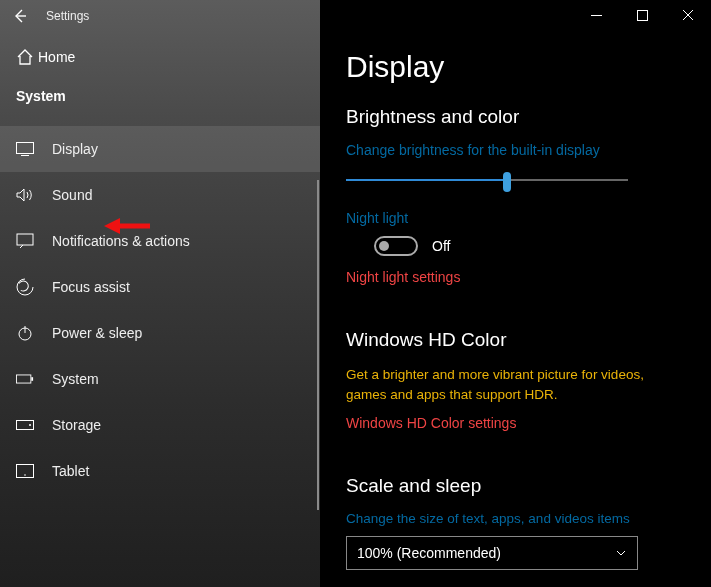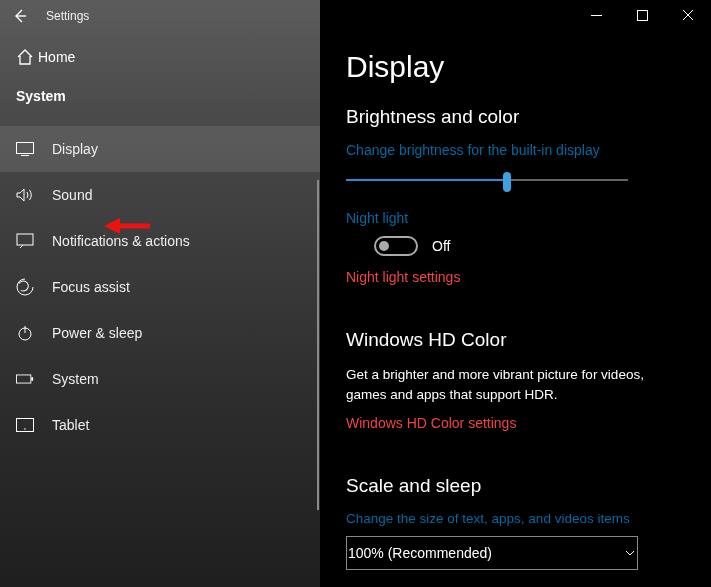--- a/index.html
+++ b/index.html
@@ -39,21 +39,21 @@
     position:absolute; left:104px; top:216px; pointer-events:none;
   }
 
   .main { flex:1; background:#000; display:flex; flex-direction:column; }
   .titlebar-right { height:32px; display:flex; justify-content:flex-end; align-items:flex-start; }
   .win-btn { width:46px; height:30px; display:flex; align-items:center; justify-content:center; cursor:pointer; }
   .content { padding: 18px 26px 10px 26px; overflow:hidden; flex:1; }
   h1.page-title { font-weight:300; font-size:30px; margin-bottom:22px; }
   h2.section { font-weight:400; font-size:19px; margin: 10px 0 14px 0; }
   .subtext { font-size:14px; color:#0369a1; margin-bottom:10px; }
-  .descr { font-size:13.5px; color:#ffffff; line-height:1.45; margin-bottom:10px; }
+  .descr { font-size:13.5px; color:#eab308; line-height:1.45; margin-bottom:10px; }
   .link { font-size:14px; color:#ef4444; cursor:pointer; margin-bottom:18px; display:inline-block; }
 
   .slider {
     position:relative; width:282px; height:24px; margin: 2px 0 18px 0; cursor:pointer;
   }
   .slider .track { position:absolute; top:11px; left:0; right:0; height:2px; background:#666; }
   .slider .fill { position:absolute; top:11px; left:0; width:57%; height:2px; background:#2f8ad6; }
   .slider .thumb {
     position:absolute; top:4px; left:calc(57% - 4px); width:8px; height:20px;
     background:#3ea0e0; border-radius:4px;
@@ -65,21 +65,21 @@
     background:#000;
   }
   .toggle .knob {
     position:absolute; left:3px; top:3px; width:10px; height:10px; border-radius:50%; background:#aaa;
   }
   .toggle-label { font-size:14px; }
 
   .dropdown {
     width:292px; height:34px; border:1px solid #888; background:#000;
     display:flex; align-items:center; justify-content:space-between;
-    padding:0 1px; font-size:14px; cursor:pointer; margin-top:0;
+    padding:0 10px; font-size:14px; cursor:pointer; margin-top:0;
   }
 
   svg { display:block; }
 </style>
 </head>
 <body>
 
 <div class="window">
 
   <div class="sidebar">
@@ -163,20 +163,29 @@
       <div class="nav-item">
         <span class="icon">
           <svg width="20" height="12" viewBox="0 0 20 12">
               <rect x="0.5" y="1.5" width="16" height="9" stroke="#fff" fill="none"></rect>
               <rect x="17" y="4" width="2" height="4" fill="#fff"></rect>
             </svg>
         </span>
         <span>System</span>
       </div>
 
+      <div class="nav-item">
+        <span class="icon">
+          <svg width="18" height="14" viewBox="0 0 18 14">
+              <rect x="0.5" y="2.5" width="17" height="9" stroke="#fff" fill="none"></rect>
+              <circle cx="14" cy="7" r="1" fill="#fff"></circle>
+            </svg>
+        </span>
+        <span>Storage</span>
+      </div>
 
       <div class="nav-item">
         <span class="icon">
           <svg width="18" height="14" viewBox="0 0 18 14">
               <rect x="0.5" y="0.5" width="17" height="13" stroke="#fff" fill="none"></rect>
               <circle cx="9" cy="11" r="0.8" fill="#fff"></circle>
             </svg>
         </span>
         <span>Tablet</span>
       </div>

